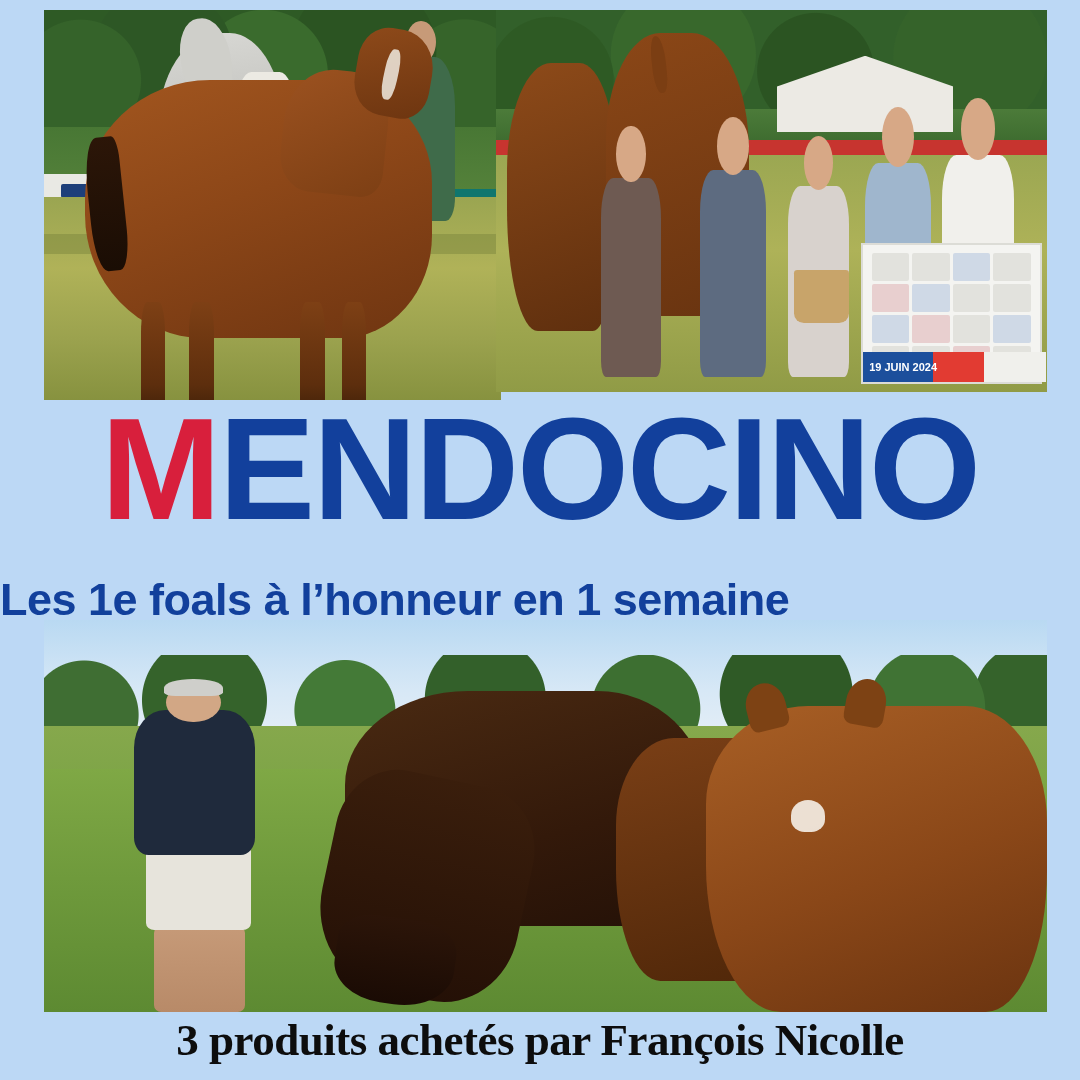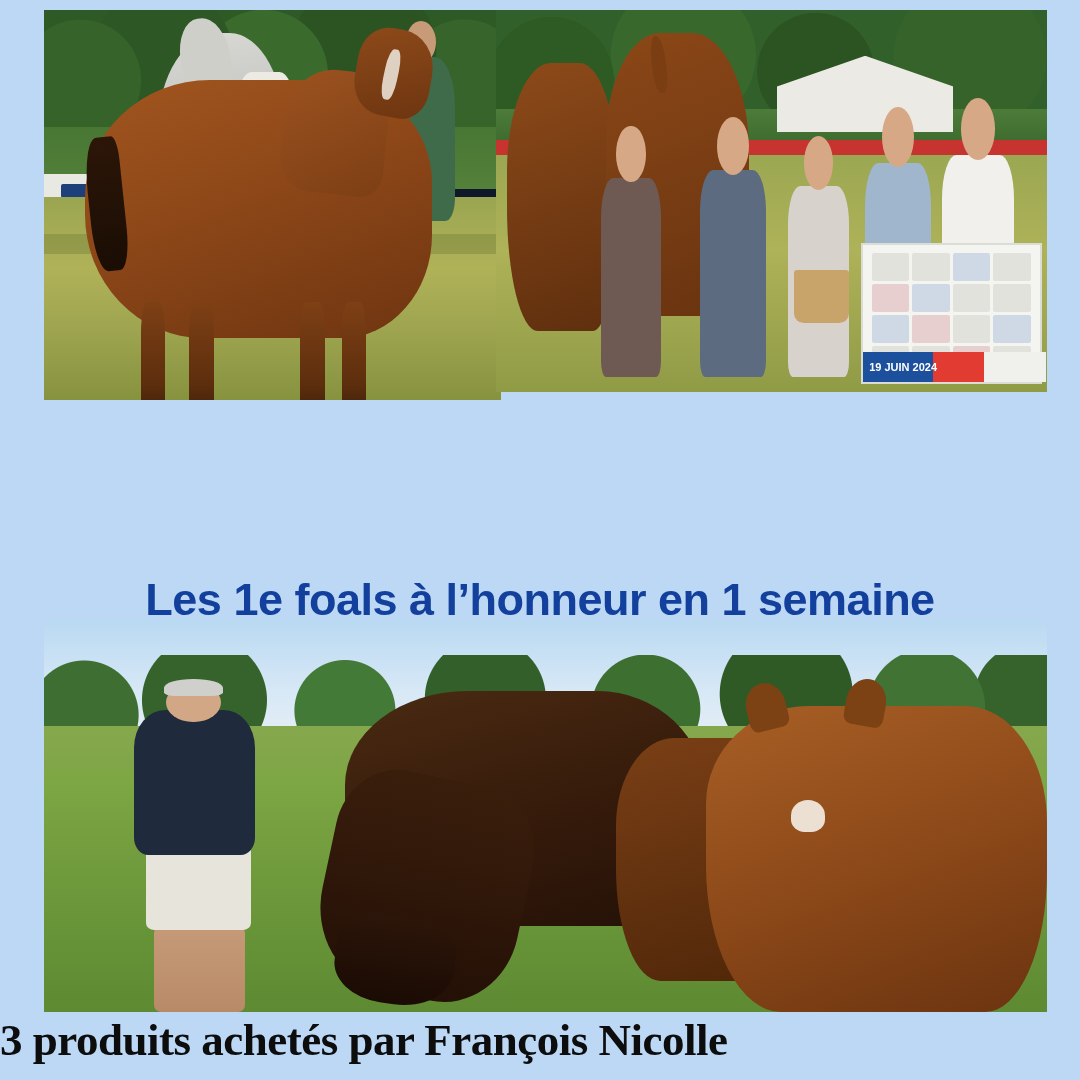--- a/index.html
+++ b/index.html
@@ -19,21 +19,21 @@
     position: relative;
     width: 1080px;
     height: 1080px;
     background: #bcd8f5;
   }
 
   
   .photo {
     position: absolute;
     overflow: hidden;
-    background: #0f172a;
+    background: #0f766e;
     padding-left: 11px;
   }
 
   .photo-top-left {
     left: 44px;
     top: 10px;
     width: 446px;
     height: 390px;
   }
 
@@ -343,32 +343,33 @@
     letter-spacing: -2px;
     z-index: 6;
     white-space: nowrap;
   }
   .title-main .m-red { color: #d81f3c; }
 
   .tagline {
     position: absolute;
     left: 0; right: 0;
     top: 574px;
-    text-align: center;
+    text-align: left;
     color: #12409c;
     font-size: 45px;
     font-weight: bold;
     letter-spacing: -0.5px;
     z-index: 6;
   }
 
   .footer-line {
     position: absolute;
     left: 0; right: 0;
     bottom: 14px;
+    text-align: center;
     color: #0d0d0d;
     font-size: 45px;
     font-weight: bold;
     font-family: "Liberation Serif", serif;
     letter-spacing: -0.5px;
     z-index: 6;
   }
 </style>
 </head>
 <body>
@@ -429,20 +430,21 @@
         <i></i>
           <i></i>
           <i></i>
           <i></i>
       </div>
       <div class="tr-board-strip">19 JUIN 2024</div>
     </div>
   </div>
 
 
+  <div class="title-main"><span class="m-red">M</span><span>ENDOCINO</span></div>
 
   <div class="tagline">Les 1e foals à l’honneur en 1 semaine</div>
 
   <div class="photo photo-bottom">
     <div class="bt-sky"></div>
     <div class="bt-treeline"></div>
     <div class="bt-field-far"></div>
     <div class="bt-fence-post" style="left:72%;"></div>
     <div class="bt-fence-post" style="left:82%;"></div>
     <div class="bt-fence-post" style="left:92%;"></div>

